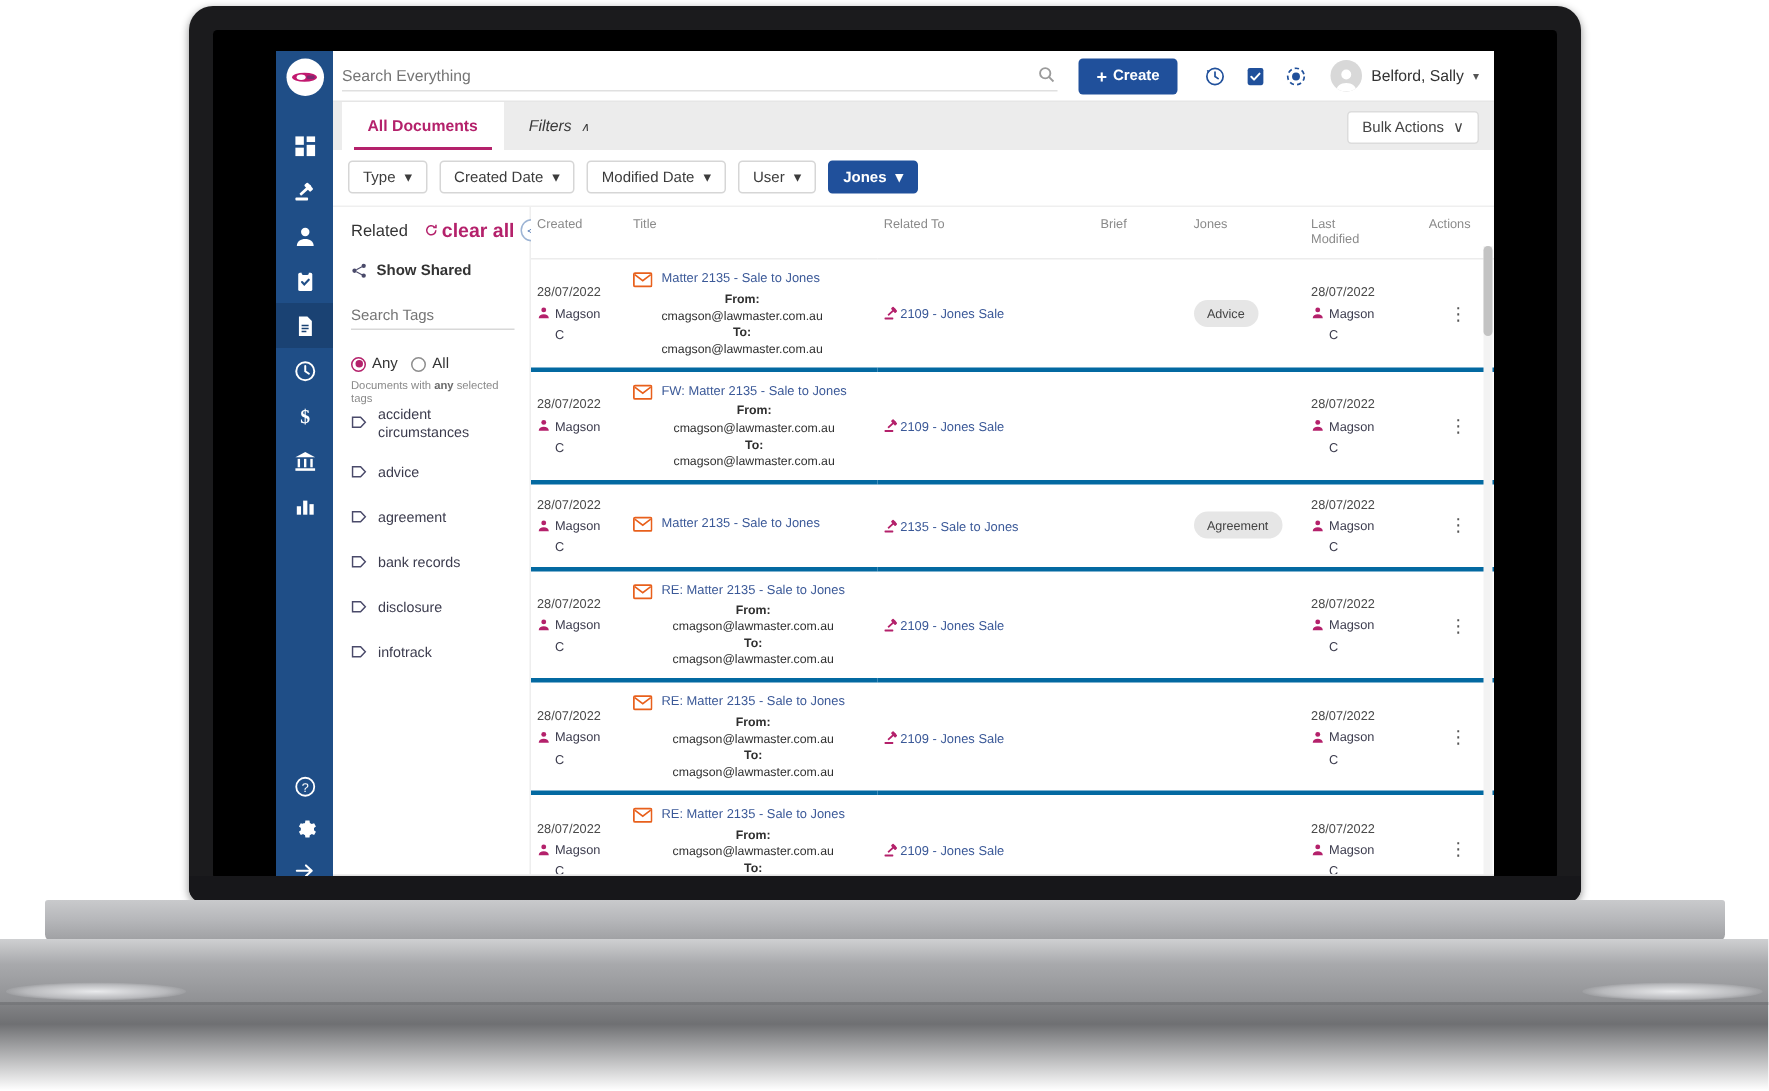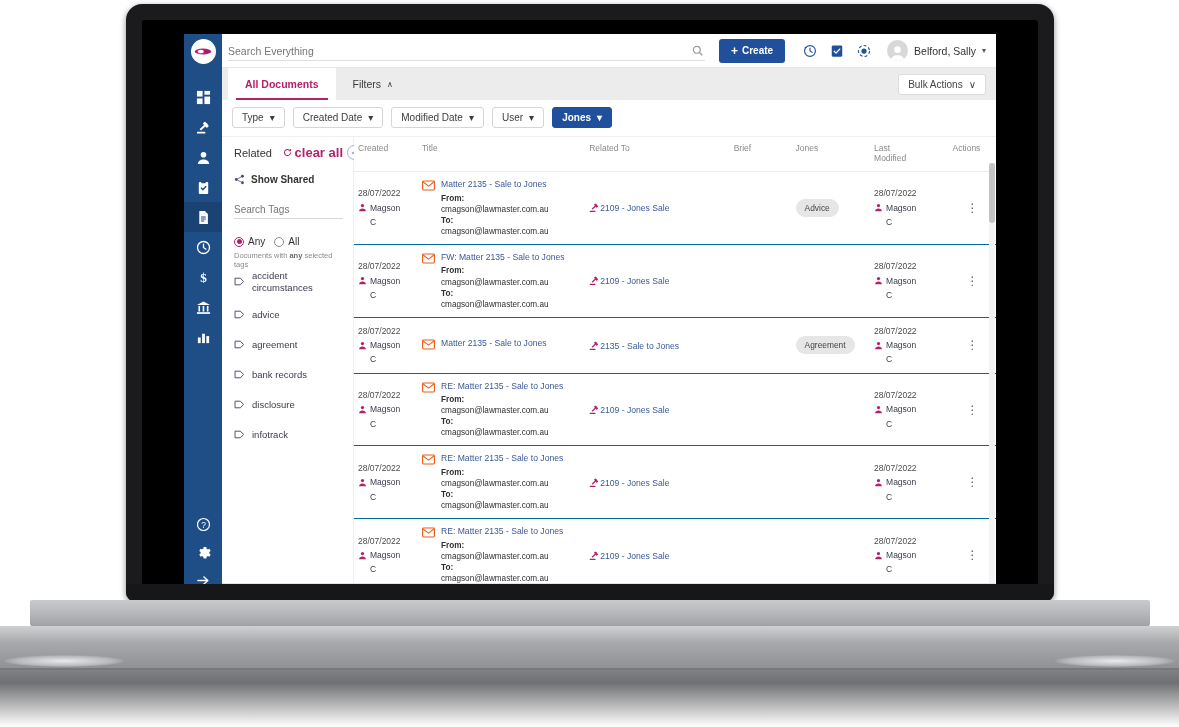--- a/index.html
+++ b/index.html
@@ -149,21 +149,21 @@
   .tabs-strip {
     height: 32px; flex: 0 0 32px; background: #ececec;
     display: flex; align-items: stretch; padding-left: 6px;
     position: relative;
   }
   .tab {
     display: flex; align-items: center; padding: 0 17px;
     font-size: 10.5px; color: #7a2049; cursor: pointer;
     background: #fff; position: relative;
   }
-  .tab.filters-tab { background: #ececec; color: #3a3a3a; gap:6px; }
+  .tab.filters-tab { background: #ececec; color: #3a3a3a; gap:6px;font-style:italic; }
   .tab.active { color: #b4216b; font-weight: bold; }
   .tab.active::after {
     content: ""; position: absolute; left: 8px; right: 8px; bottom: 0;
     height: 2px; background: #b4216b;
   }
   .chev-up { font-size: 8px; display:inline-block; }
   .bulk-btn {
     position: absolute; right: 10px; top: 6px;
     background: #fff; border: 1px solid #dcdcdc; border-radius: 3px;
     font-size: 10px; color: #444; padding: 4px 9px;
@@ -237,42 +237,42 @@
 
   
   .table-wrap { flex: 1; min-width: 0; position: relative; overflow: hidden; background:#fff; }
   .tbl { width: 100%; border-collapse: collapse; table-layout: fixed; }
   .tbl th {
     font-size: 8.5px; color: #8a8a8a; font-weight: normal; text-align: left;
     padding: 6px 4px 8px 4px; border-bottom: 1px solid #ececec; vertical-align: top;
   }
   .tbl td {
     font-size: 8.5px; color: #444; padding: 7px 4px; vertical-align: middle;
-    border-bottom: 1px solid #0369a1;
+    border-bottom: 3px solid #0369a1;
   }
   .col-created { width: 62px; }
   .col-title   { width: 162px; }
   .col-related { width: 140px; }
   .col-brief   { width: 60px; }
   .col-tags    { width: 76px; }
   .col-mod     { width: 76px; }
   .col-actions { width: 46px; }
 
   .created-cell { line-height: 1.45; }
   .created-date { font-size: 8.5px; color: #4a4a4a; }
   .created-user { display: flex; align-items: center; gap: 3px; margin-top: 2px; }
   .created-user svg { width: 9px; height: 9px; fill: #b4216b; flex: 0 0 9px; }
   .created-user span { font-size: 8.5px; color: #3b3b4d; }
 
   .title-cell { display: flex; align-items: flex-start; gap: 6px; }
   .mail-icon { flex: 0 0 13px; margin-top: 1px; }
   .mail-icon svg { width: 13px; height: 11px; }
   .title-body { min-width: 0; }
   .title-link { font-size: 8.6px; color: #3b5998; line-height: 1.35; cursor: pointer; }
-  .fromto { font-size: 8.2px; color: #2f2f2f; line-height: 1.35; margin-top: 2px; }
+  .fromto { font-size: 8.2px; color: #2f2f2f; line-height: 1.35; margin-top: 2px; text-align: center; }
   .fromto b { font-weight: bold; }
   .fromto .eml { display: block; color: #2f2f2f; }
 
   .related-cell { display: flex; align-items: flex-end; }
   .related-cell svg { width: 11px; height: 11px; fill: #b4216b; flex: 0 0 11px; }
   .related-cell span { font-size: 8.6px; color: #3b5998; cursor: pointer; }
 
   .tag-chip {
     display: inline-block; background: #e6e6e6; color: #444;
     border-radius: 10px; font-size: 8.4px; padding: 4px 9px; white-space: nowrap;

